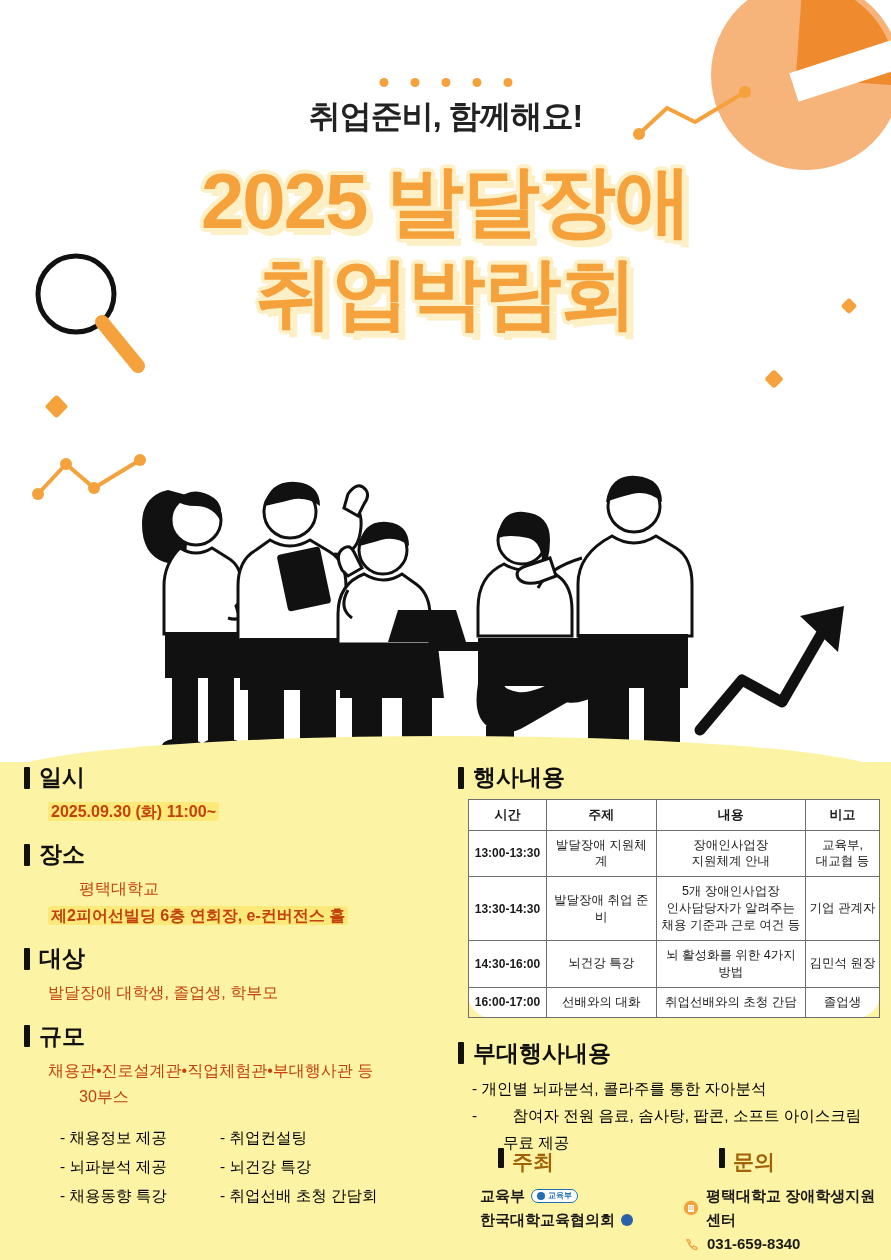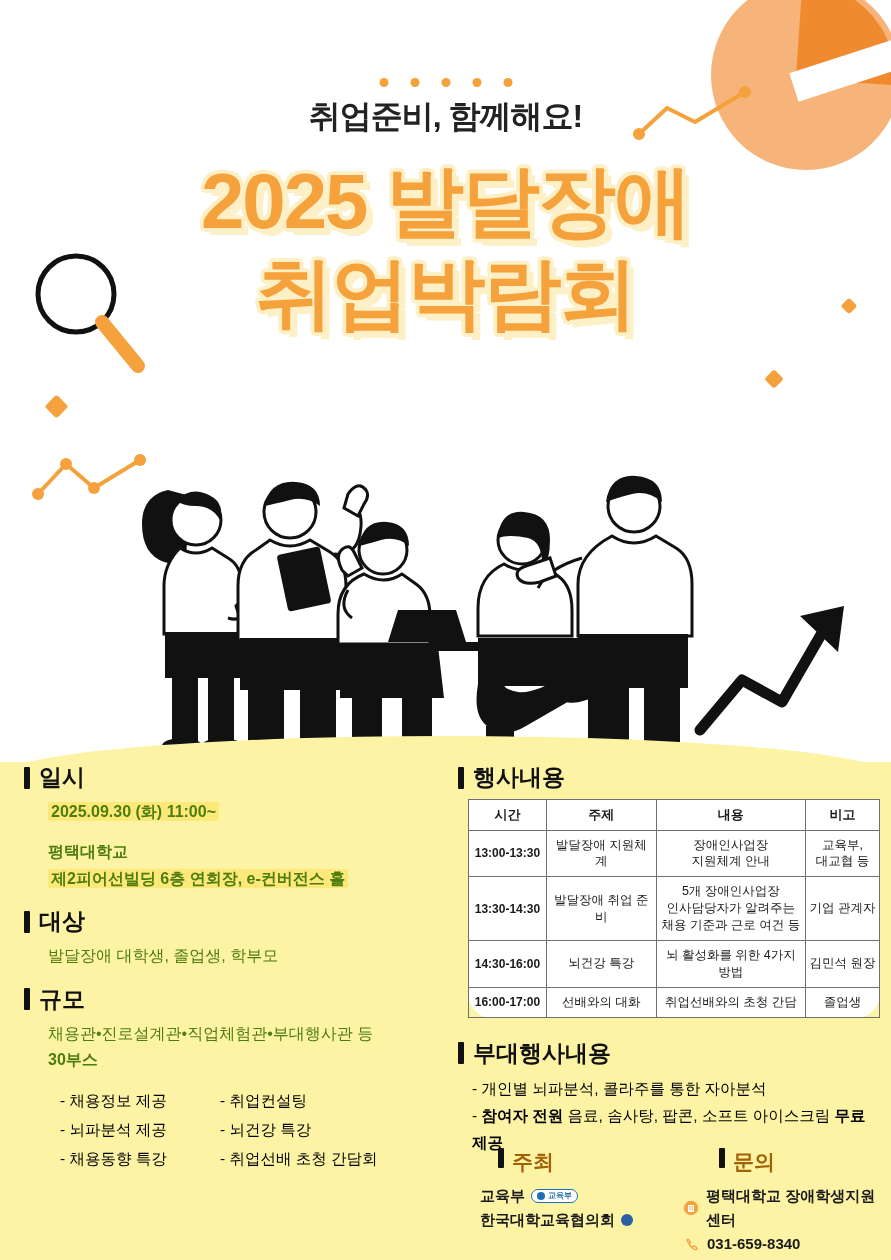--- a/index.html
+++ b/index.html
@@ -108,23 +108,23 @@
   .blk { margin-bottom: 14px; }
   .blk-head {
     display: flex; align-items: center; gap: 9px;
     font-size: 23px; font-weight: bold; color: #111;
     margin-bottom: 6px;
   }
   .bar {
     display: inline-block; width: 6px; height: 22px;
     background: #111; border-radius: 1px;
   }
-  .blk-body { font-size: 16px; color: #4d7c0f; line-height: 1.65; padding-left: 24px; }
+  .blk-body { font-size: 16px; color: #c2410c; line-height: 1.65; padding-left: 24px; }
   .hl { background: #fde97a; padding: 1px 3px; border-radius: 2px; font-weight: bold; }
-  .strong { font-weight: bold; }
+  .strong { font-weight: normal; margin-left: 31px; }
 
   
   .compose { display: grid; grid-template-columns: 160px 1fr; font-size: 15.5px; line-height: 1.85; padding-left: 36px; }
 
   
   table.sched {
     width: 412px; border-collapse: collapse; background: #ffffff;
     font-size: 12.5px; color: #1a1a1a;
     margin-left: 10px;
     border-radius: 24px;
@@ -291,20 +291,24 @@
         <div class="blk-head">
           <span class="bar"></span>
           <span>일시</span>
         </div>
         <div class="blk-body">
           <span class="hl">2025.09.30 (화) 11:00~</span>
         </div>
       </div>
 
       <div class="blk">
+        <div class="blk-head">
+          <span class="bar"></span>
+          <span>장소</span>
+        </div>
         <div class="blk-body">
           <div class="strong">평택대학교</div>
           <div><span class="hl">제2피어선빌딩 6층 연회장, e-컨버전스 홀</span></div>
         </div>
       </div>
 
       <div class="blk">
         <div class="blk-head">
           <span class="bar"></span>
           <span>대상</span>

